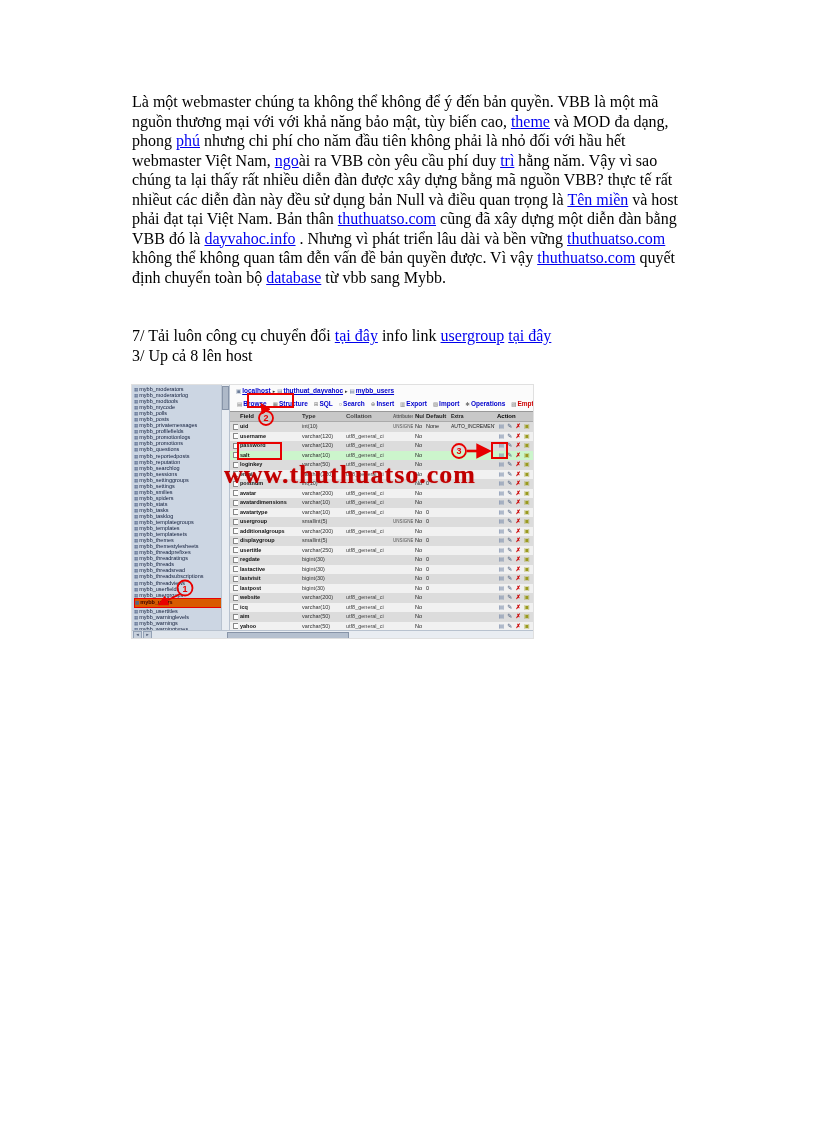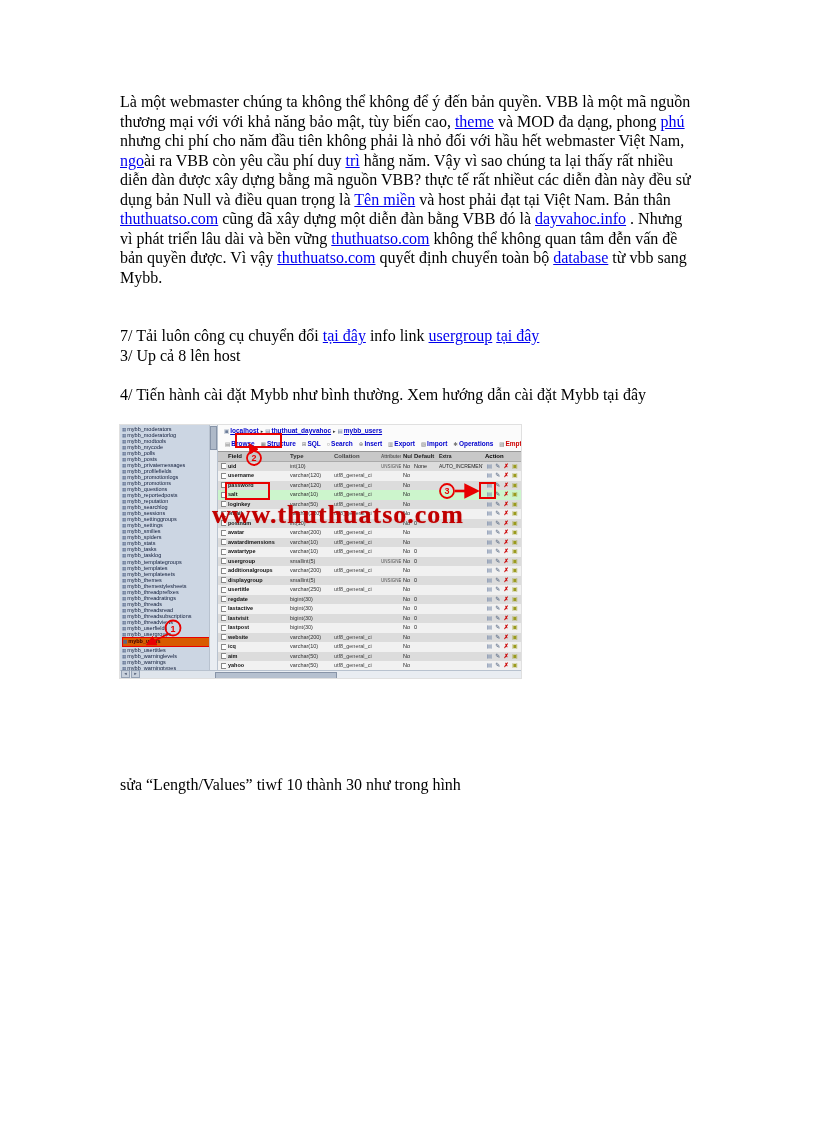--- a/index.html
+++ b/index.html
@@ -1,18 +1,18 @@
 <!DOCTYPE html>
 <html><head>
 <meta charset="utf-8">
 <style>
   html,body{margin:0;padding:0;background:#fff;}
   .page{position:relative;width:816px;height:1123px;background:#fff;overflow:hidden;
         font-family:"Liberation Serif",serif;color:#000;}
-  .doc{padding:92px 120px 0 120px;font-size:16px;line-height:19.5px;}
+  .doc{padding:92px 120px 0 120px;font-size:16px;line-height:19.5px;margin-left:12px;}
   .para{margin:0 0 20px 0;}
   .para.gap2{margin-bottom:39px;}
   a.link{color:#0000EE;text-decoration:underline;cursor:pointer;}
 
   
   .pma{position:relative;width:401px;height:253px;margin-top:8px;background:#fff;
        font-family:"Liberation Sans",sans-serif;display:flex;overflow:hidden;
        outline:1px solid #e0e0e0;}
   .pma-sidebar{width:87px;background:#ccd6e3;padding:1px 0 0 2px;overflow:hidden;}
   .side-item{height:6.05px;line-height:6px;font-size:5.5px;color:#101c3a;white-space:nowrap;
@@ -70,21 +70,20 @@
 </style>
 </head>
 <body>
 
 <div class="page">
   <div class="doc">
 
     <div id="paragraphs">
         <p class="para gap2"><span>Là một webmaster chúng ta không thể không để ý đến bản quyền. VBB là một mã nguồn thương mại với với khả năng bảo mật, tùy biến cao, </span><a class="link">theme</a><span> và MOD đa dạng, phong </span><a class="link">phú</a><span> nhưng chi phí cho năm đầu tiên không phải là nhỏ đối với hầu hết webmaster Việt Nam, </span><a class="link">ngo</a><span>ài ra VBB còn yêu cầu phí duy </span><a class="link">trì</a><span> hằng năm. Vậy vì sao chúng ta lại thấy rất nhiều diễn đàn được xây dựng bằng mã nguồn VBB? thực tế rất nhiềut các diễn đàn này đều sử dụng bản Null và điều quan trọng là </span><a class="link">Tên miền</a><span> và host phải đạt tại Việt Nam. Bản thân </span><a class="link">thuthuatso.com</a><span> cũng đã xây dựng một diễn đàn bằng VBB đó là </span><a class="link">dayvahoc.info</a><span> . Nhưng vì phát triển lâu dài và bền vững </span><a class="link">thuthuatso.com</a><span> không thể không quan tâm đễn vấn đề bản quyền được. Vì vậy </span><a class="link">thuthuatso.com</a><span> quyết định chuyển toàn bộ </span><a class="link">database</a><span> từ vbb sang Mybb.</span></p>
         <p class="para"><span>7/ Tải luôn công cụ chuyển đổi </span><a class="link">tại đây</a><span> info link </span><a class="link">usergroup</a><span> </span><a class="link">tại đây</a><br><span>3/ Up cả 8 lên host</span></p>
-        <p class="para"><span>4/ Tiến hành cài đặt Mybb như bình thường. Xem hướng dẫn cài đặt Mybb tại đây</span></p>
       </div>
       <div class="pma" id="pma">
       <div class="pma-sidebar" id="pmaSidebar">
           <div class="side-item"><span class="tbl-icon">▦</span><span>mybb_moderators</span></div>
           <div class="side-item"><span class="tbl-icon">▦</span><span>mybb_moderatorlog</span></div>
           <div class="side-item"><span class="tbl-icon">▦</span><span>mybb_modtools</span></div>
           <div class="side-item"><span class="tbl-icon">▦</span><span>mybb_mycode</span></div>
           <div class="side-item"><span class="tbl-icon">▦</span><span>mybb_polls</span></div>
           <div class="side-item"><span class="tbl-icon">▦</span><span>mybb_posts</span></div>
           <div class="side-item"><span class="tbl-icon">▦</span><span>mybb_privatemessages</span></div>
@@ -523,15 +522,14 @@
         <text id="annStep3" x="327" y="69" text-anchor="middle" font-size="9" font-weight="bold" fill="#e80000" font-family="Liberation Sans, sans-serif">3</text>
         <line x1="335" y1="66" x2="356" y2="66" stroke="#e80000" stroke-width="2.6" marker-end="url(#arrow)"></line>
         <rect x="360" y="58" width="15" height="15" fill="none" stroke="#e80000" stroke-width="2"></rect>
 
         <circle cx="53" cy="203" r="7.5" fill="none" stroke="#e80000" stroke-width="1.8"></circle>
         <text id="annStep1" x="53" y="206.5" text-anchor="middle" font-size="9" font-weight="bold" fill="#e80000" font-family="Liberation Sans, sans-serif">1</text>
         <line x1="48" y1="209" x2="28" y2="219" stroke="#e80000" stroke-width="1.8" marker-end="url(#arrow)"></line>
       </svg>
     </div>
 
-    <p class="caption">sửa “Length/Values” tiwf 10 thành 30 như trong hình</p>
   </div>
 </div>
 
 </body></html>

